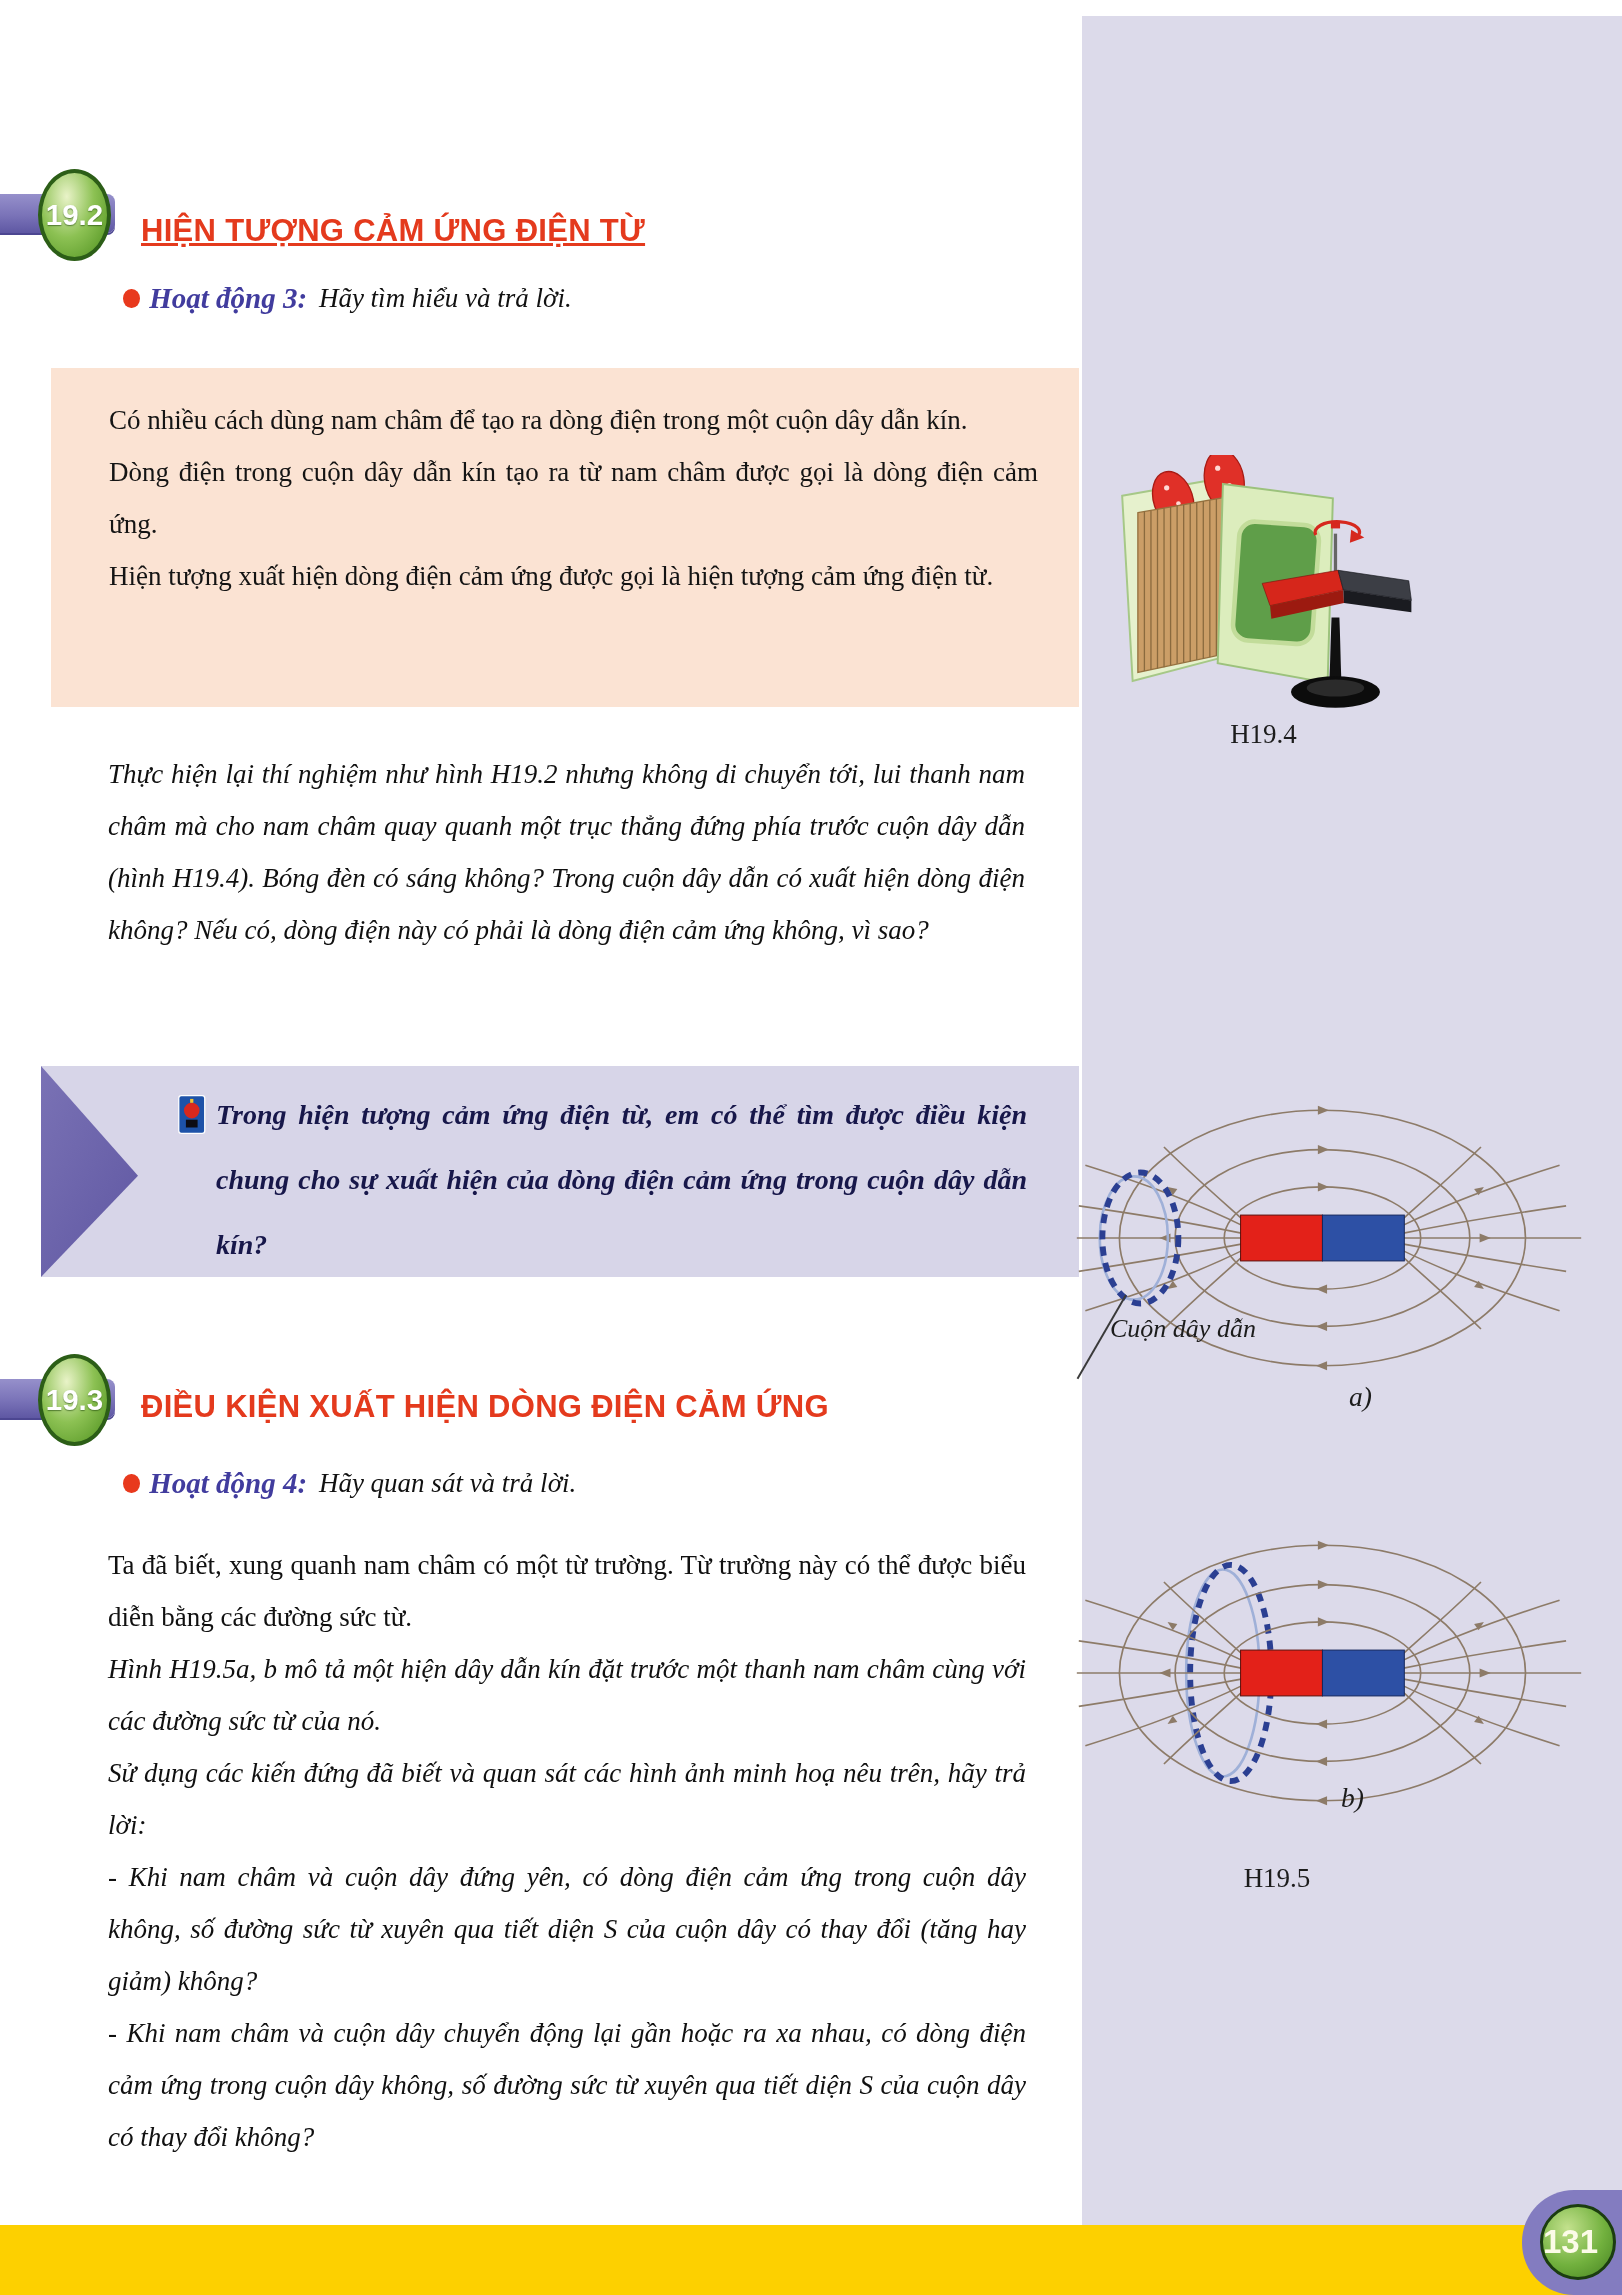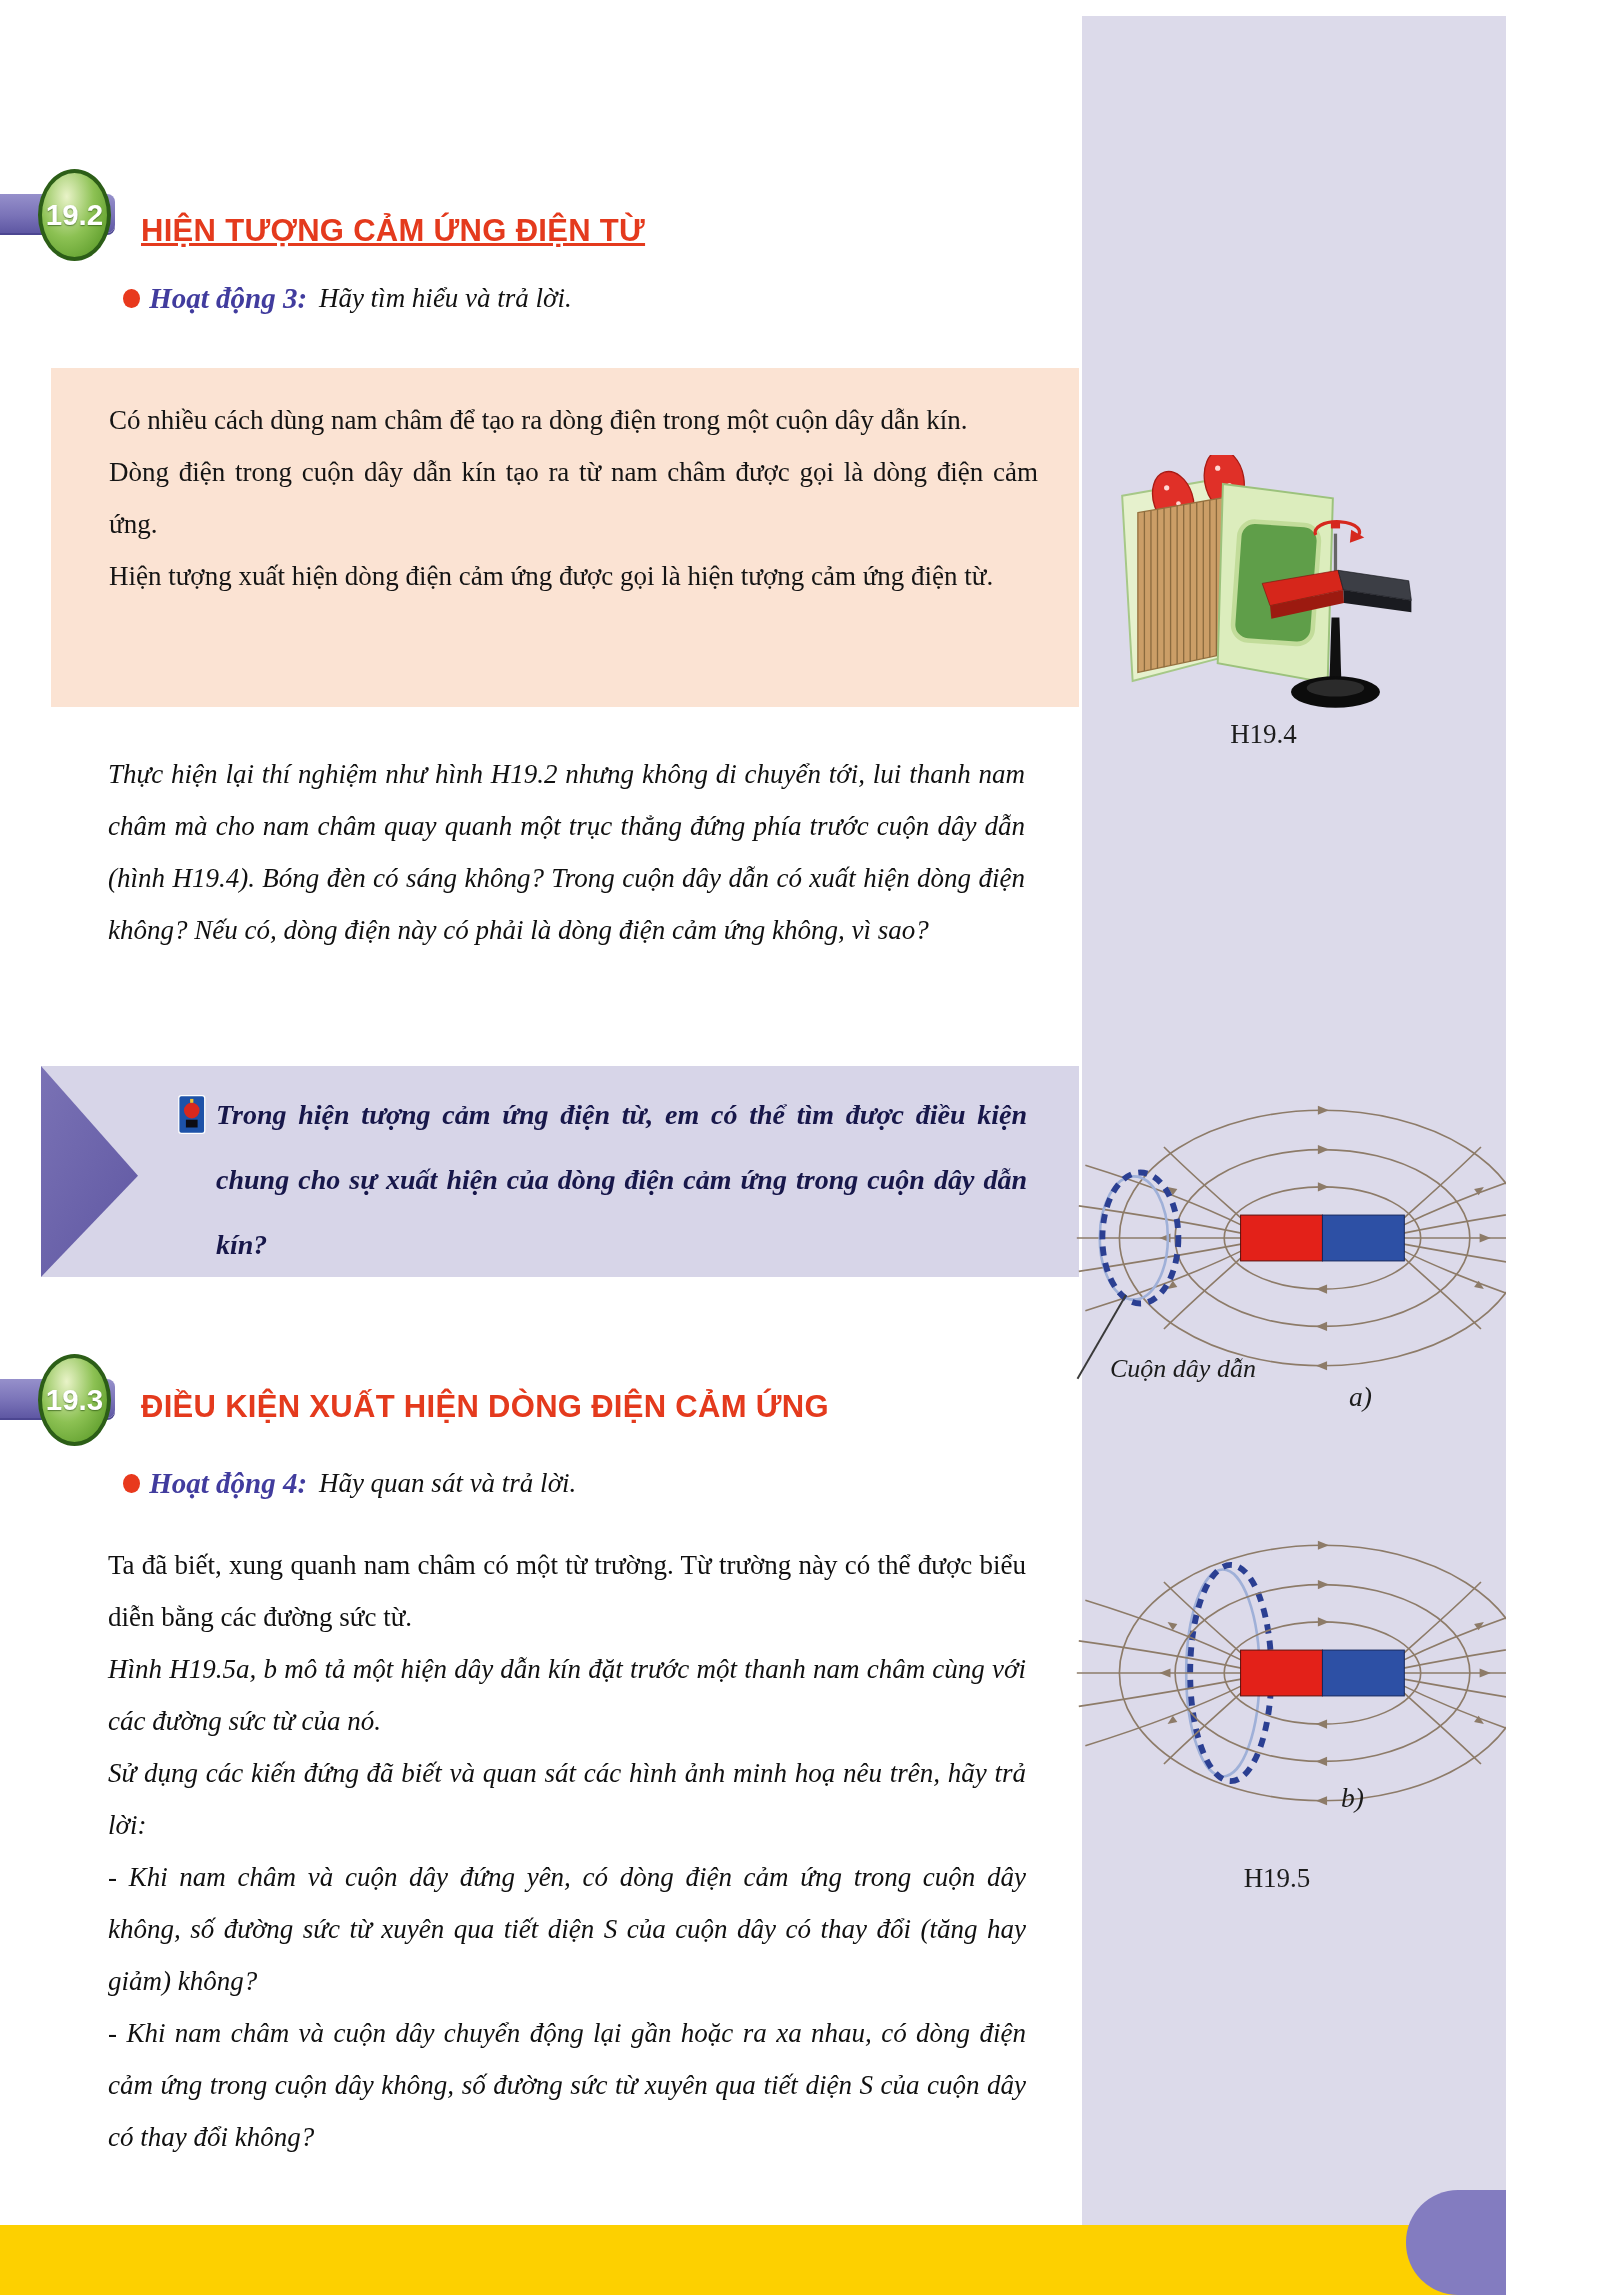--- a/index.html
+++ b/index.html
@@ -1,16 +1,16 @@
 <!DOCTYPE html>
 <html style="font-size:10.5px"><head>
 <meta charset="utf-8">
 <style>
   html,body{margin:0;padding:0;background:#ffffff;}
-  .page{position:relative;width:1506px;height:2295px;background:#ffffff;overflow:hidden;
+  .page{position:relative;width:1622px;height:2295px;background:#ffffff;overflow:hidden;
         font-family:"Liberation Serif","DejaVu Serif",serif;color:#141414;}
   .abs{position:absolute;}
 
   
   .sidebar{left:1082px;top:15.7px;width:541px;height:2209px;background:#dcdaea;}
 
   
   .bottombar{left:0;top:2225px;width:1622px;height:71px;background:#fdd000;}
 
   
@@ -231,21 +231,21 @@
         <ellipse cx="102" cy="235" rx="52" ry="94" stroke="#9fb0d8" stroke-width="4"></ellipse>
         <ellipse cx="112" cy="235" rx="58" ry="100" stroke="#2b3f92" stroke-width="9" stroke-dasharray="14 11"></ellipse>
       </g>
       <line x1="90" y1="322" x2="16" y2="450" stroke="#3a3a3a" stroke-width="3"></line>
       <g>
         <rect x="265" y="200" width="125" height="70" fill="#e32119" stroke="#5a0f0a" stroke-width="1.5"></rect>
         <rect x="390" y="200" width="125" height="70" fill="#2d50a5" stroke="#14265c" stroke-width="1.5"></rect>
       </g>
     </svg>
   </div>
-  <div class="abs fig-label" style="left:1110px;top:1354px;">Cuộn dây dẫn</div>
+  <div class="abs fig-label" style="left:1110px;top:1314px;">Cuộn dây dẫn</div>
   <div class="abs fig-label" style="left:1349px;top:1381px;font-size:27.5px;">a)</div>
 
   <div class="abs" style="left:1067px;top:1519px;width:524px;height:308px;">
     <svg viewBox="0 0 800 470" width="524" height="308">
       <g fill="none">
         <ellipse cx="238" cy="235" rx="56" ry="158" stroke="#9fb0d8" stroke-width="4"></ellipse>
         <ellipse cx="250" cy="235" rx="62" ry="165" stroke="#2b3f92" stroke-width="9" stroke-dasharray="14 11"></ellipse>
       </g>
       <g stroke="#8d7b68" stroke-width="2.5" fill="none">
         <line x1="15" y1="235" x2="785" y2="235"></line>

